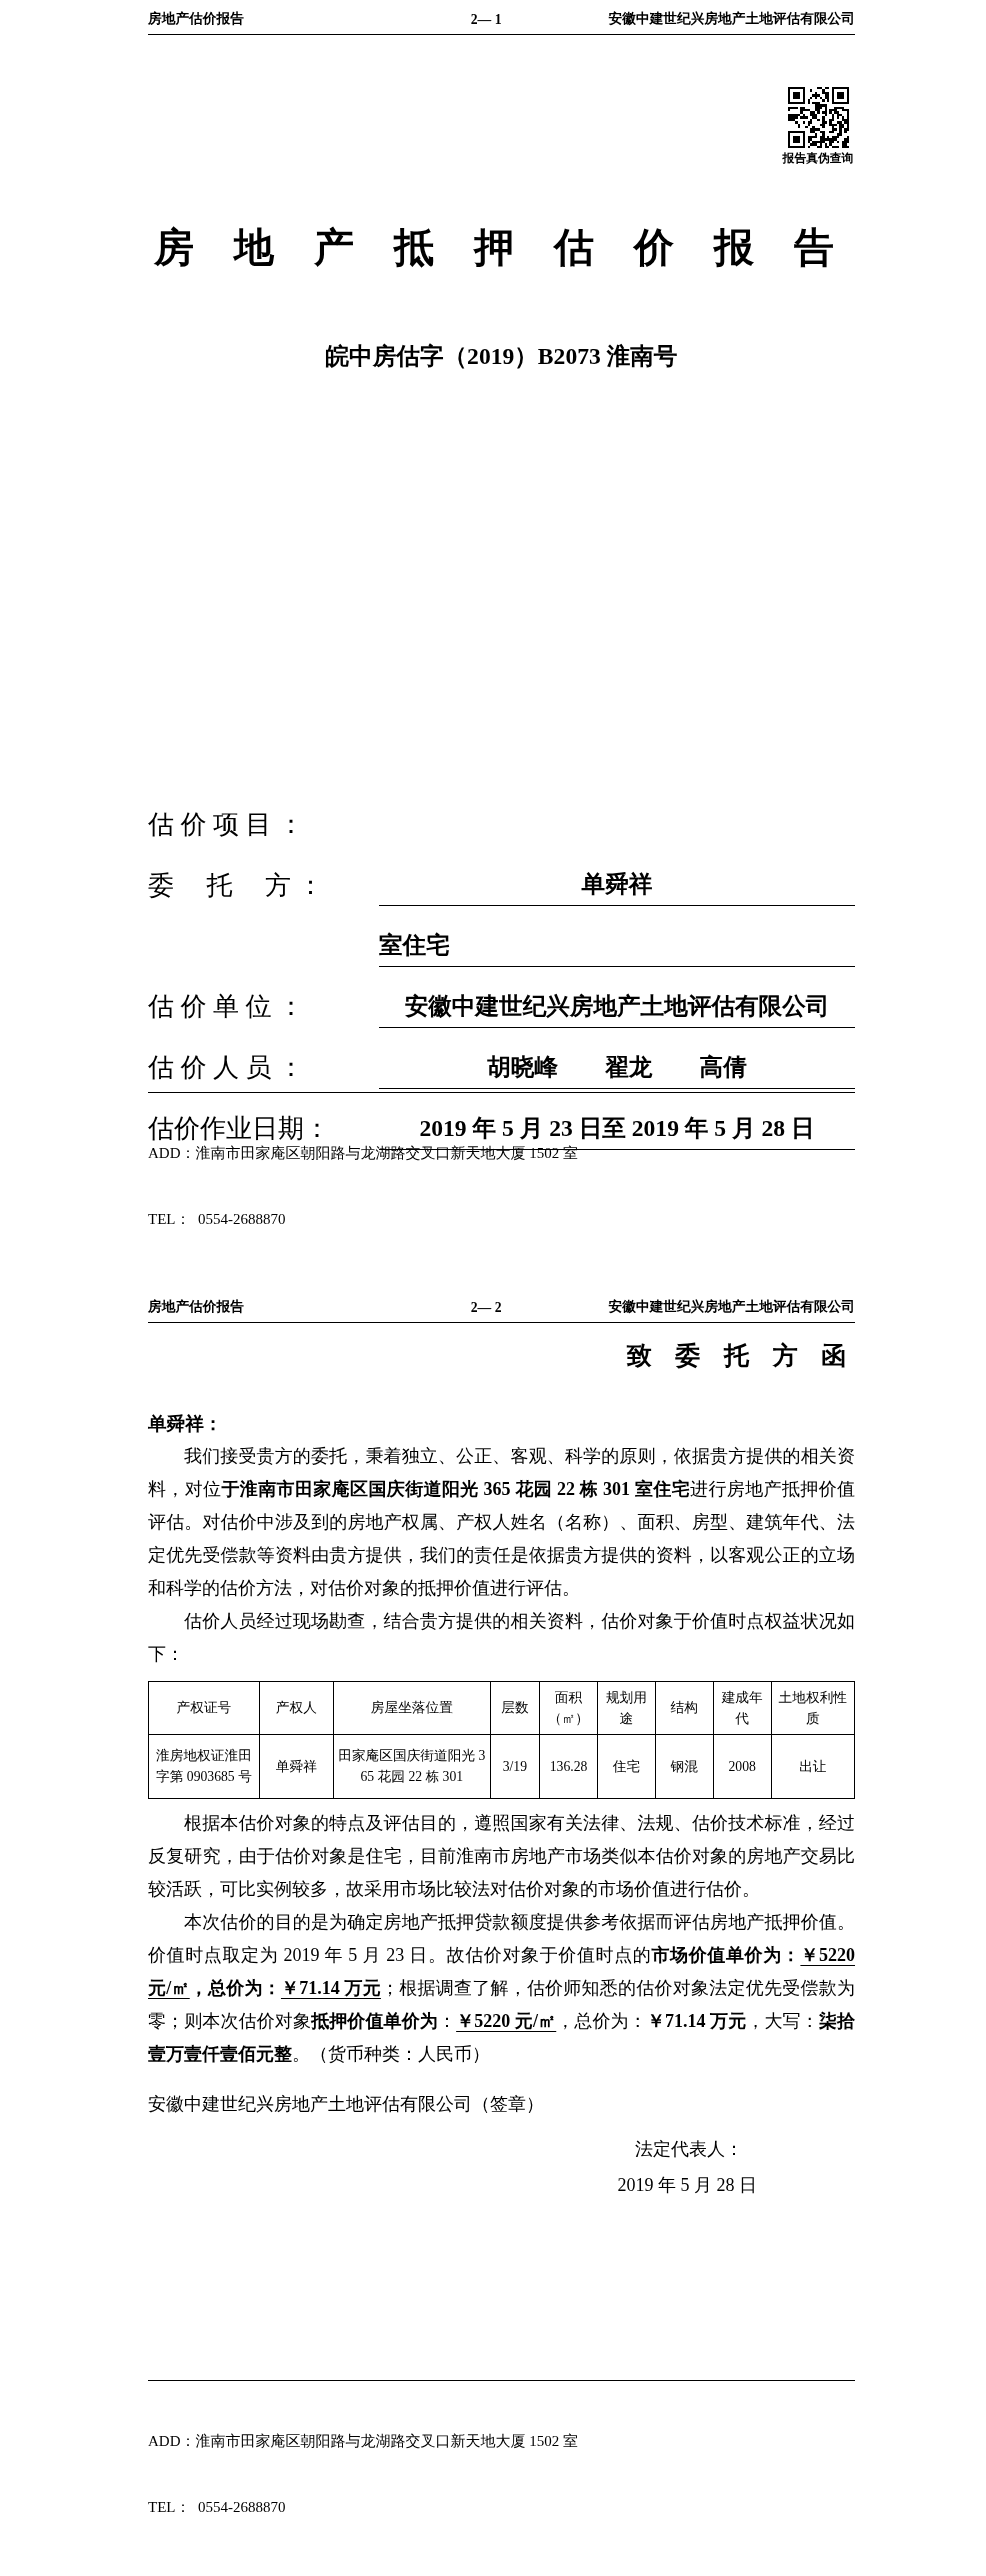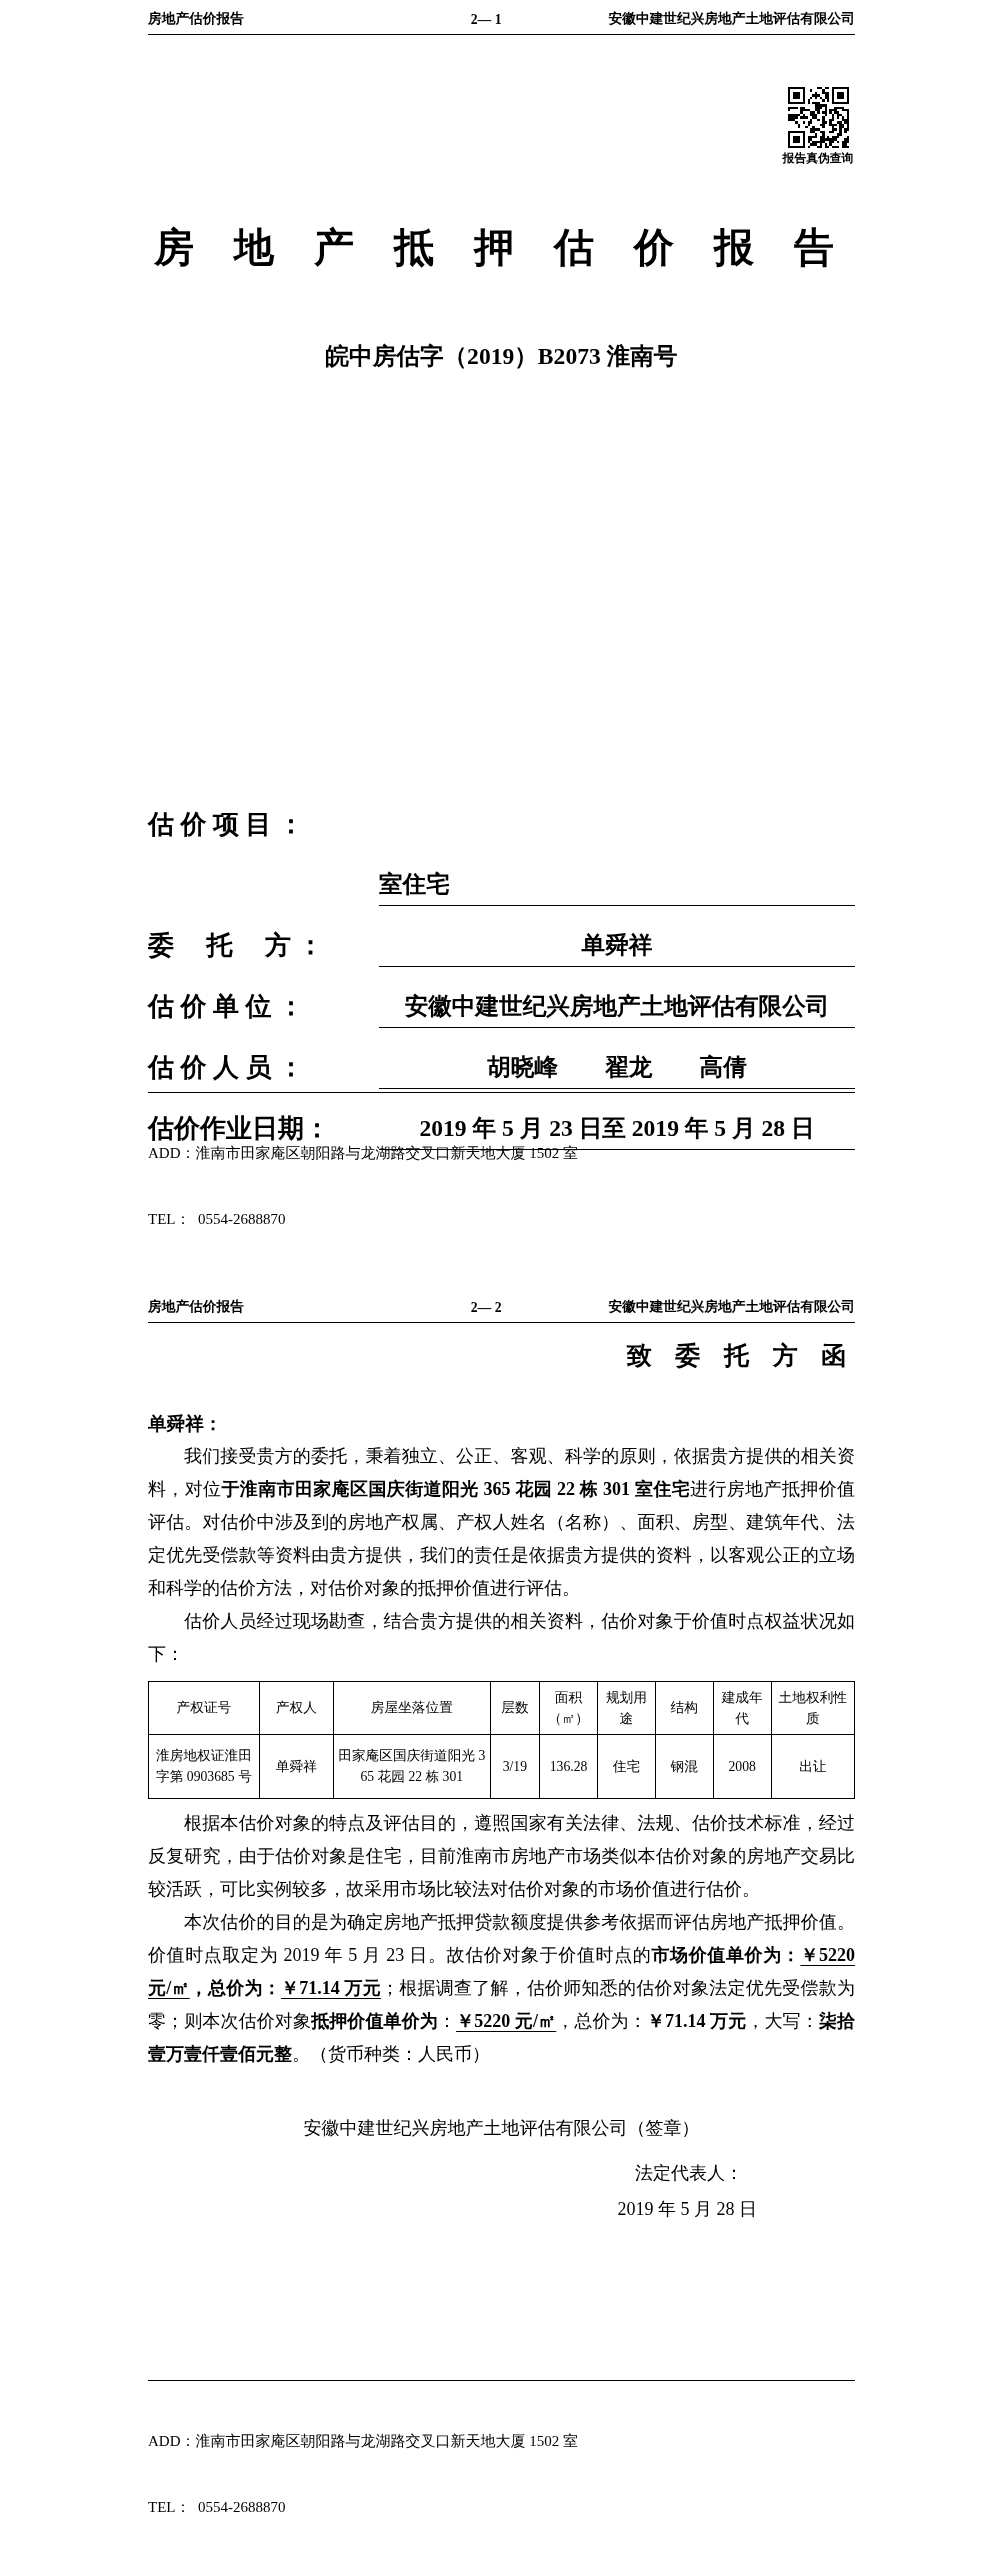--- a/index.html
+++ b/index.html
@@ -29,21 +29,21 @@
   
   .main-title {
     margin-top:185px; text-align:center;
     font-size:40px; font-weight:bold; letter-spacing:15px; white-space:nowrap;
   }
   .doc-number { margin-top:65px; text-align:center; font-size:23.6px; font-weight:bold; }
 
   .form { margin-top:435px; }
   .form-row { display:flex; align-items:flex-end; margin-bottom:22.4px; }
   .form-label {
-    width:231px; flex:none; font-size:26px; font-weight:bold;
+    width:231px; flex:none; font-size:26px; font-weight:normal;
     white-space:pre; padding-bottom:3.7px;
   }
   .form-value {
     flex:1 1 auto; border-bottom:1.2px solid #000;
     font-size:23.6px; font-weight:bold; text-align:center;
     white-space:nowrap; padding-bottom:5px; min-height:35px;
   }
   .form-value.left { text-align:left; }
 
   
@@ -70,21 +70,21 @@
     width:100%; border-collapse:collapse; table-layout:fixed;
     margin:10px 0 8.7px 0;
   }
   .rights-table th, .rights-table td {
     border:1.2px solid #000; font-size:13.7px; font-weight:normal;
     text-align:center; vertical-align:middle; line-height:1.55;
     padding:5px 2.5px; word-break:break-all;
   }
   .rights-table td { padding:10px 3.1px; }
 
-  .sig-company { margin-top:41px; text-align:center; font-size:18px; line-height:33px; }
+  .sig-company { margin-top:17px; text-align:left; font-size:18px; line-height:33px; }
   .sig-legal   { margin-top:16px; text-align:right; padding-right:112px; font-size:18px; line-height:25px; }
   .sig-date    { margin-top:11.2px; text-align:right; padding-right:98px; font-size:18px; line-height:25px; }
 </style>
 </head>
 <body>
 
 <div class="doc">
 
   <section class="page">
     <header class="page-header">
@@ -411,26 +411,26 @@
     </div>
 
     <h1 class="main-title">房 地 产 抵 押 估 价 报 告</h1>
     <div class="doc-number">皖中房估字（2019）B2073 淮南号</div>
 
     <div class="form">
       <div class="form-row">
         <span class="form-label">估 价 项 目 ：</span>
       </div>
       <div class="form-row">
+        <span class="form-label">委　 托　 方 ：</span>
+        <span class="form-value">单舜祥</span>
+      </div>
+      <div class="form-row">
         <span class="form-label"></span>
         <span class="form-value left">室住宅</span>
-      </div>
-      <div class="form-row">
-        <span class="form-label">委　 托　 方 ：</span>
-        <span class="form-value">单舜祥</span>
       </div>
       <div class="form-row">
         <span class="form-label">估 价 单 位 ：</span>
         <span class="form-value">安徽中建世纪兴房地产土地评估有限公司</span>
       </div>
       <div class="form-row">
         <span class="form-label">估 价 人 员 ：</span>
         <span class="form-value">胡晓峰　　翟龙　　高倩</span>
       </div>
       <div class="form-row">

